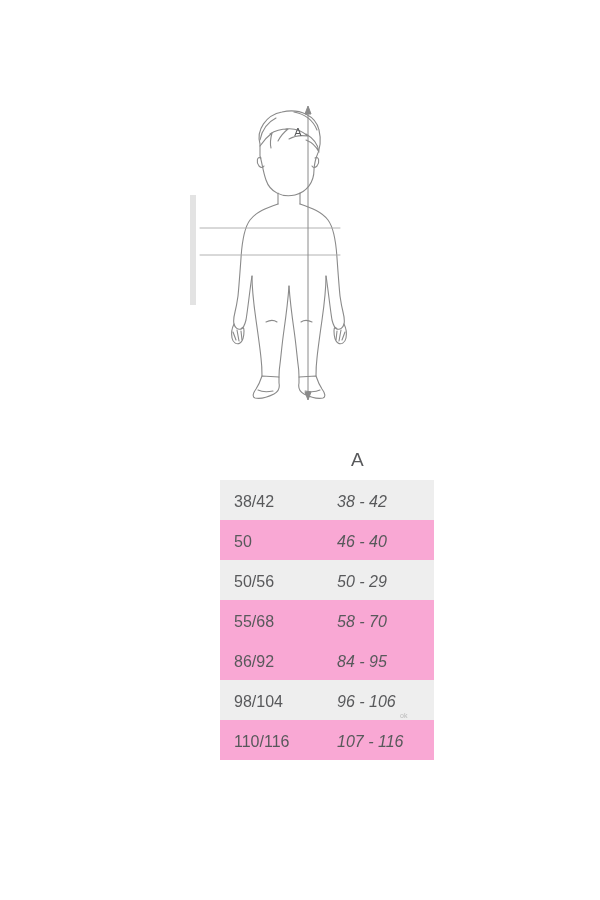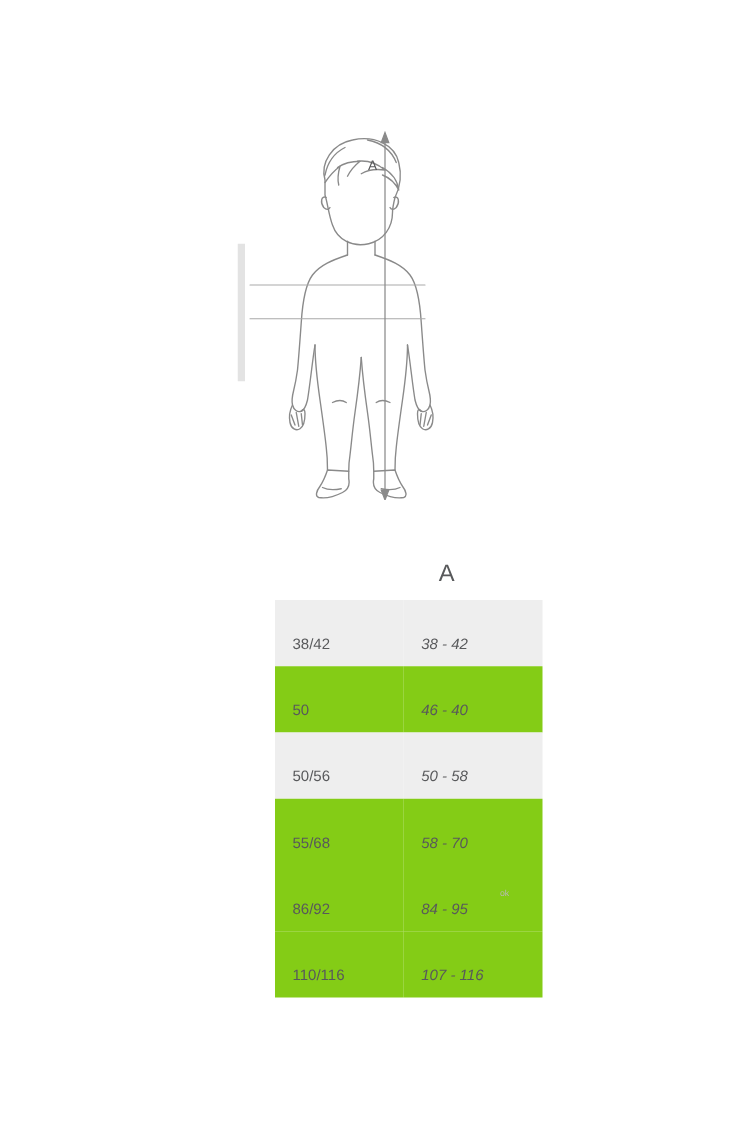--- a/index.html
+++ b/index.html
@@ -54,30 +54,30 @@
     letter-spacing: 0.5px;
   }
   table.size-table {
     border-collapse: collapse;
     border-spacing: 0;
     table-layout: fixed;
     width: 186px;
   }
   table.size-table td {
     height: 36px;
-    padding: 17px 0 0 14px;
-    font-size: 12px;
+    padding: 4px 0 0 14px;
+    font-size: 16px;
     color: #58595b;
     vertical-align: middle;
     white-space: nowrap;
   }
   table.size-table td.c0 { width: 89px; }
   table.size-table td.c1 { width: 97px; font-style: italic; }
   tr.shaded td { background: #eeeeee; }
-  tr.plain td { background: #84cc16; }
+  tr.plain td { background: #f9a8d4; }
 
   .spacer-col {
     width: 89px;
   }
   .head-col {
     width: 97px;
   }
   .tiny-mark {
     position: absolute;
     left: 400px;
@@ -182,29 +182,33 @@
         <tr class="shaded">
           <td class="c0">38/42</td>
           <td class="c1">38 - 42</td>
         </tr>
         <tr class="plain">
           <td class="c0">50</td>
           <td class="c1">46 - 40</td>
         </tr>
         <tr class="shaded">
           <td class="c0">50/56</td>
-          <td class="c1">50 - 58</td>
+          <td class="c1">50 - 29</td>
         </tr>
         <tr class="plain">
           <td class="c0">55/68</td>
           <td class="c1">58 - 70</td>
         </tr>
         <tr class="plain">
           <td class="c0">86/92</td>
           <td class="c1">84 - 95</td>
+        </tr>
+        <tr class="shaded">
+          <td class="c0">98/104</td>
+          <td class="c1">96 - 106</td>
         </tr>
         <tr class="plain">
           <td class="c0">110/116</td>
           <td class="c1">107 - 116</td>
         </tr>
       </tbody>
     </table>
   </div>
 
   <div class="tiny-mark">ok</div>

